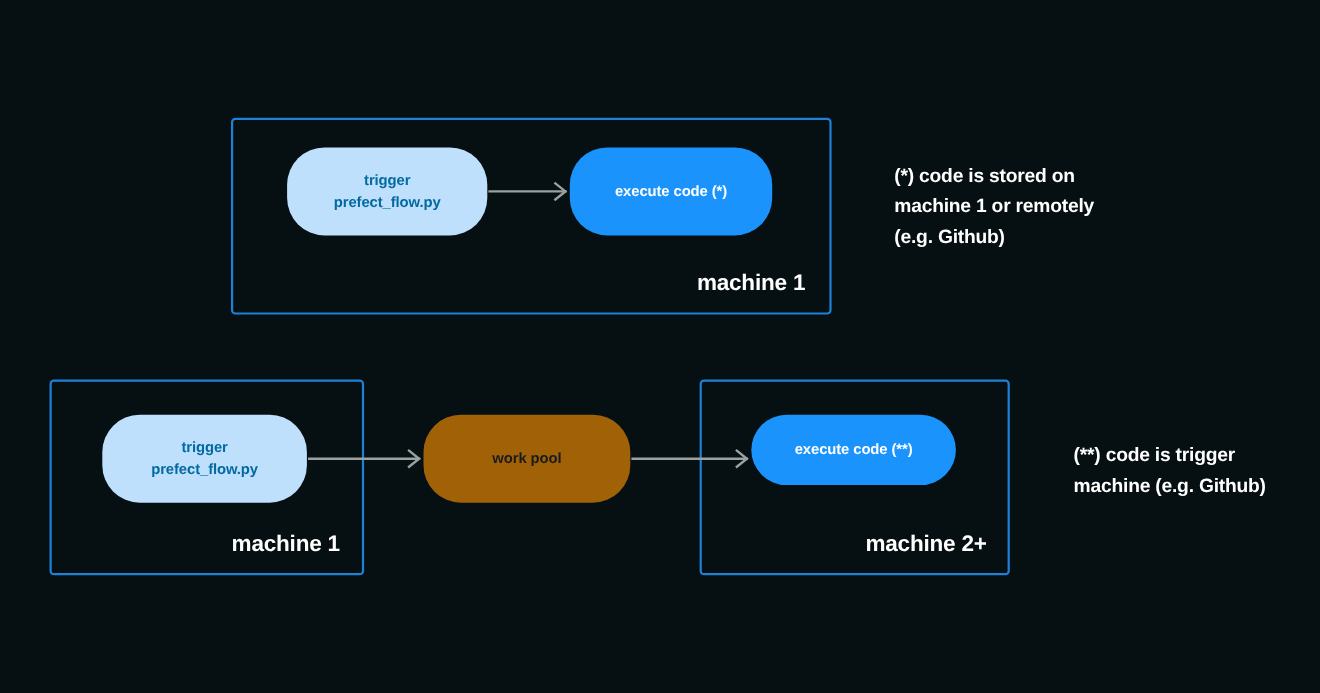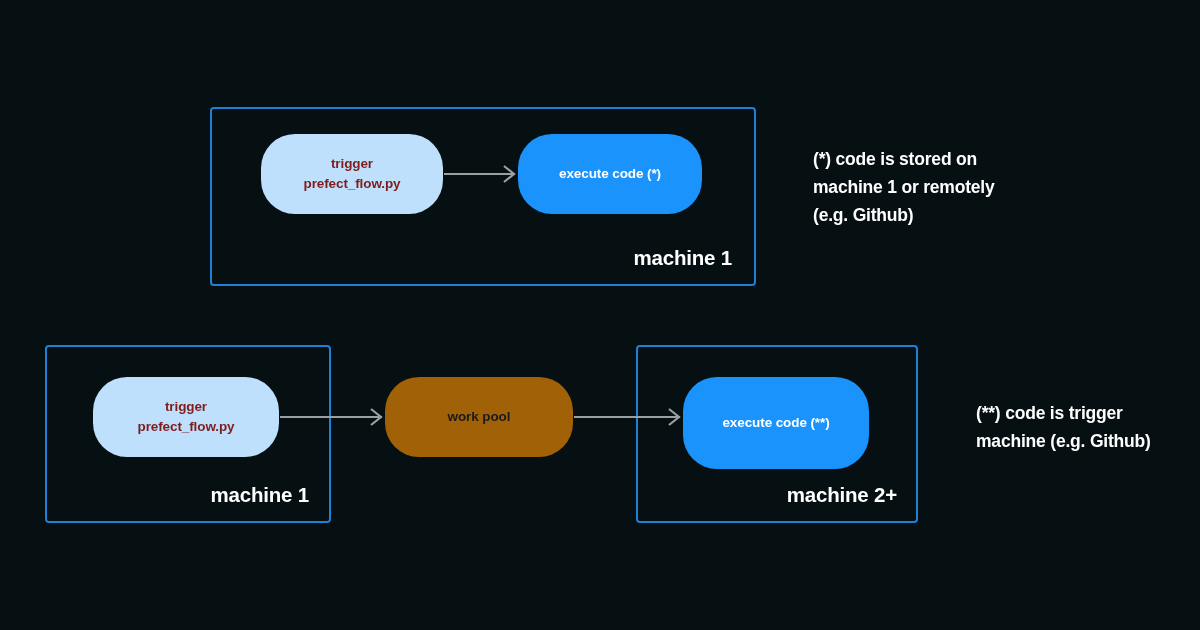--- a/index.html
+++ b/index.html
@@ -60,37 +60,37 @@
     line-height: 1.45;
     font-size: 13.5px;
     font-weight: bold;
     letter-spacing: -0.1px;
     z-index: 3;
   }
   .node .line { display: block; white-space: nowrap; }
 
   .node-trigger {
     background: #BFE0FD;
-    color: #7f1d1d;
+    color: #0369a1;
   }
   .node-execute {
     background: #1A94FC;
     color: #FFFFFF;
   }
   .node-workpool {
     background: #a16207;
     color: #1B1B1B;
   }
 
   #node-trigger-top  { left: 261px; top: 134px; width: 182px; height: 80px; }
   #node-execute-top  { left: 518px; top: 134px; width: 184px; height: 80px; }
 
   #node-trigger-bottom { left: 93px;  top: 377px; width: 186px; height: 80px; }
   #node-workpool       { left: 385px; top: 377px; width: 188px; height: 80px; }
-  #node-execute-bottom { left: 683px; top: 377px; width: 186px; height: 92px; }
+  #node-execute-bottom { left: 683px; top: 377px; width: 186px; height: 64px; }
 
   
   #arrow-layer {
     position: absolute;
     left: 0; top: 0;
     width: 1200px; height: 630px;
     z-index: 2;
     pointer-events: none;
   }
 

